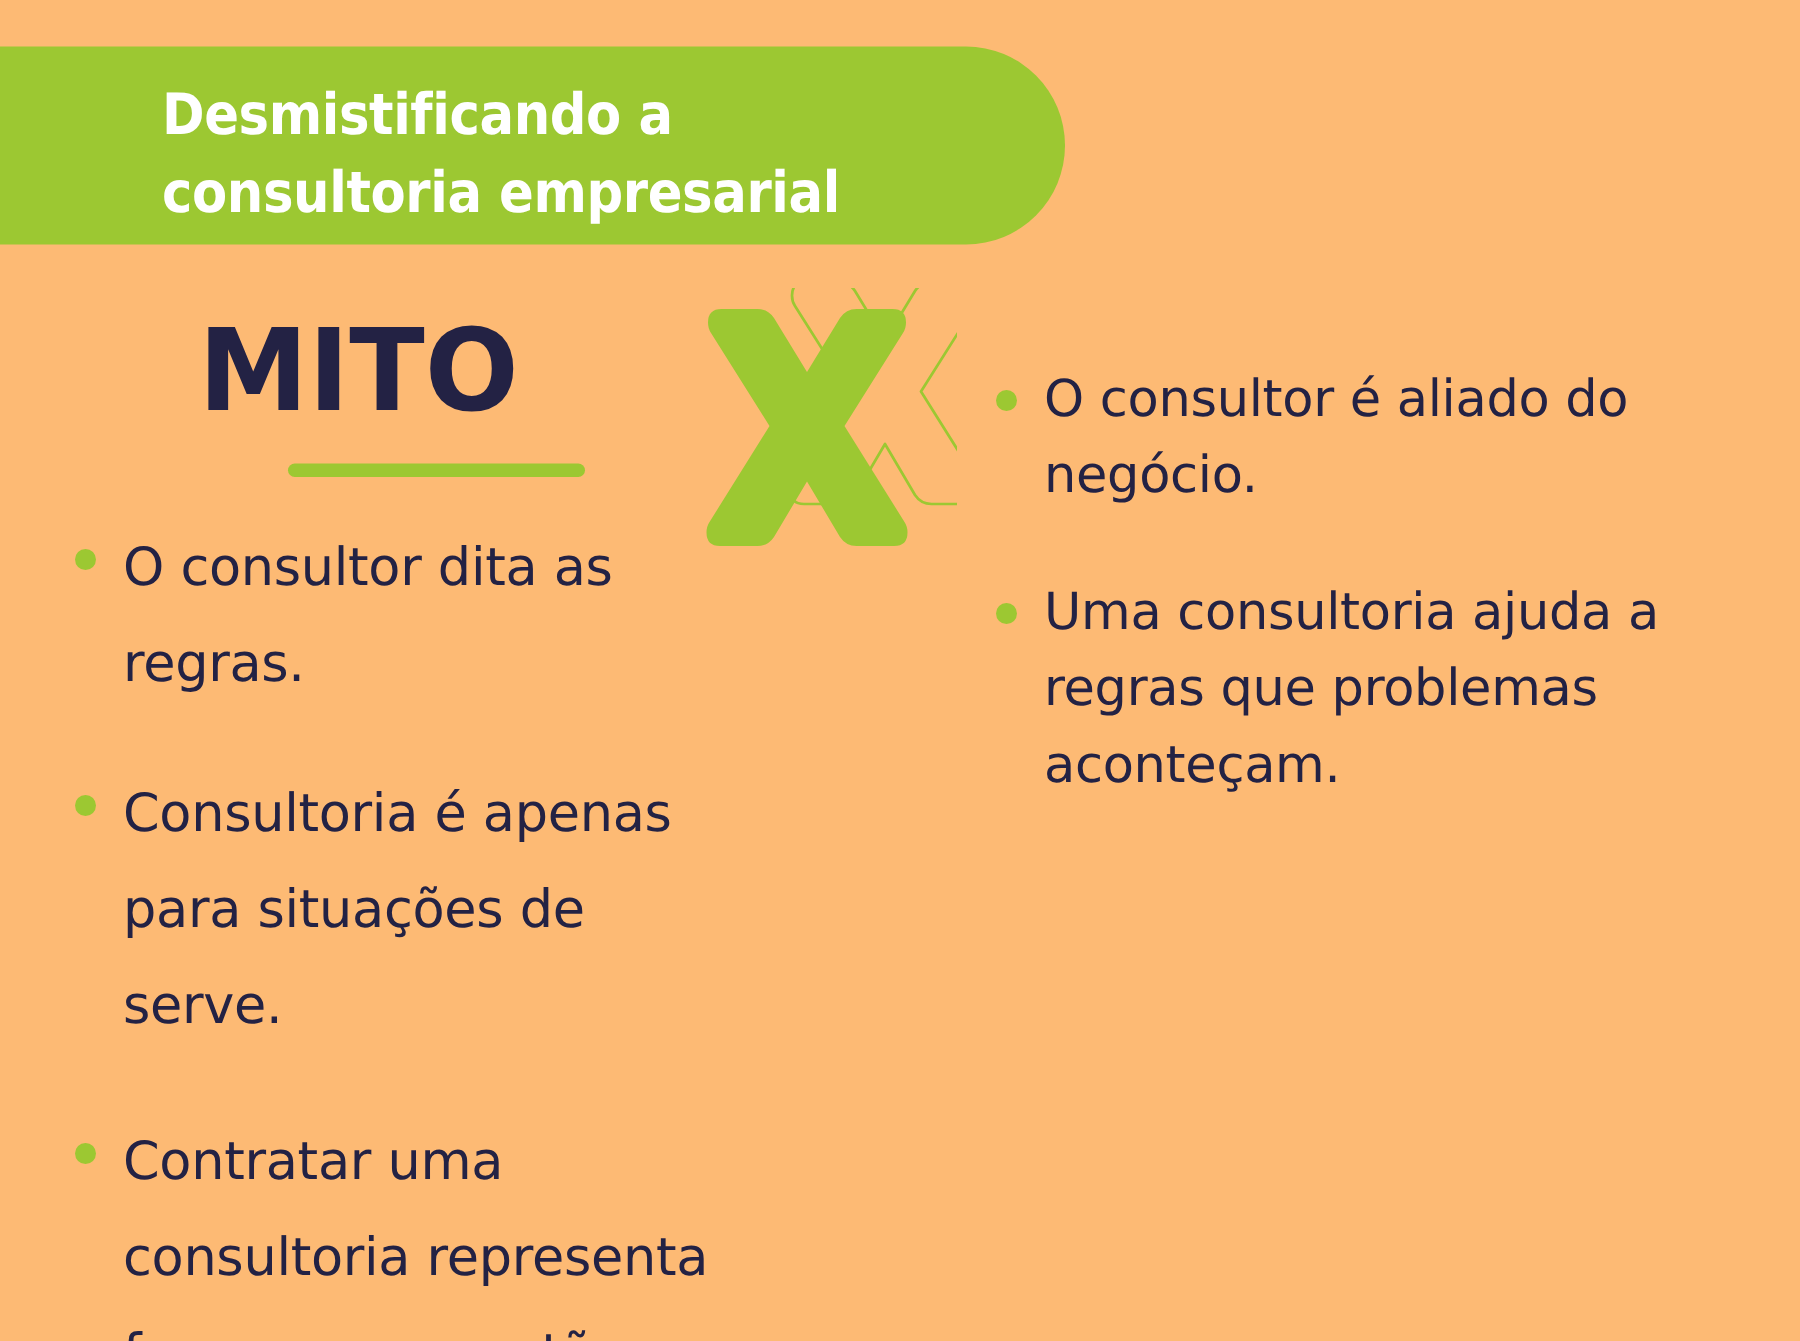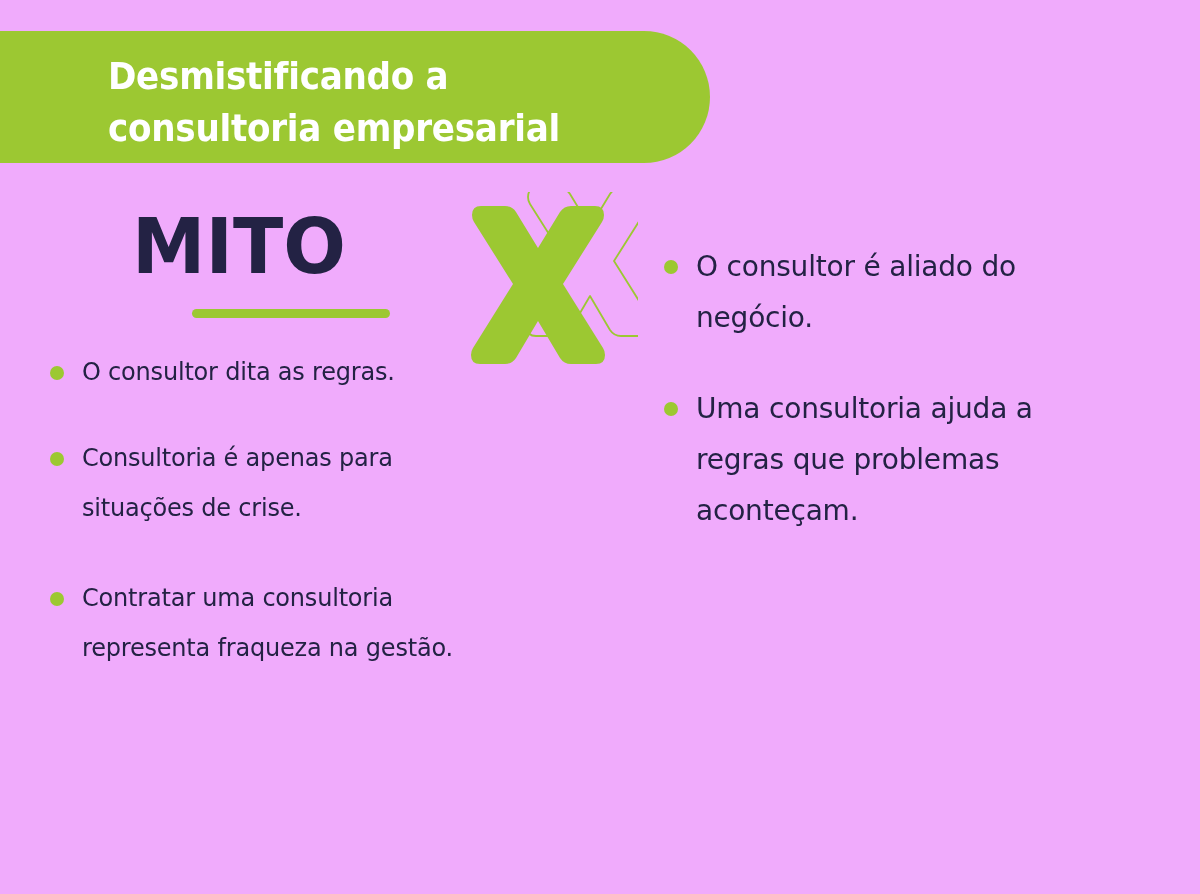--- a/index.html
+++ b/index.html
@@ -9,21 +9,21 @@
     background: #ffffff;
   }
   body {
     font-family: "Liberation Sans", "DejaVu Sans", sans-serif;
   }
 
   #infographic {
     position: relative;
     width: 1200px;
     height: 894px;
-    background: #f0abfc;
+    background: #fdba74;
     overflow: hidden;
   }
 
   
   .header-banner {
     position: absolute;
     left: -20px;
     top: 31px;
     width: 730px;
     height: 132px;
@@ -118,27 +118,27 @@
   }
   .column.left  .bullet-list { margin-top: 22px; }
   .column.right .bullet-list { margin-top: 36px; margin-left: 14px; }
 
   .bullet-item {
     position: relative;
     padding-left: 42px;
     margin-bottom: 36px;
     color: #232244;
     font-family: "DejaVu Sans", "Liberation Sans", sans-serif;
-    font-size: 24px;
-    line-height: 50px;
+    font-size: 35px;
+    line-height: 64px;
     font-weight: normal;
     letter-spacing: -0.2px;
   }
   .column.right .bullet-item {
-    font-size: 28px;
+    font-size: 34px;
     line-height: 51px;
   }
   .bullet-item:last-child { margin-bottom: 0; margin-top: 40px; }
 
   .bullet-dot {
     position: absolute;
     left: 10px;
     top: 19px;
     width: 14px;
     height: 14px;
@@ -234,21 +234,21 @@
         <h2 class="col-heading">MITO</h2>
         <div class="heading-underline"></div>
       </div>
       <ul class="bullet-list">
         <li class="bullet-item">
           <span class="bullet-dot"></span>
           <span class="bullet-text">O consultor dita as regras.</span>
         </li>
         <li class="bullet-item">
           <span class="bullet-dot"></span>
-          <span class="bullet-text">Consultoria é apenas para situações de crise.</span>
+          <span class="bullet-text">Consultoria é apenas para situações de serve.</span>
         </li>
         <li class="bullet-item">
           <span class="bullet-dot"></span>
           <span class="bullet-text">Contratar uma consultoria representa fraqueza na gestão.</span>
         </li>
       </ul>
     </div>
 
     <div class="column right">
       <ul class="bullet-list">

